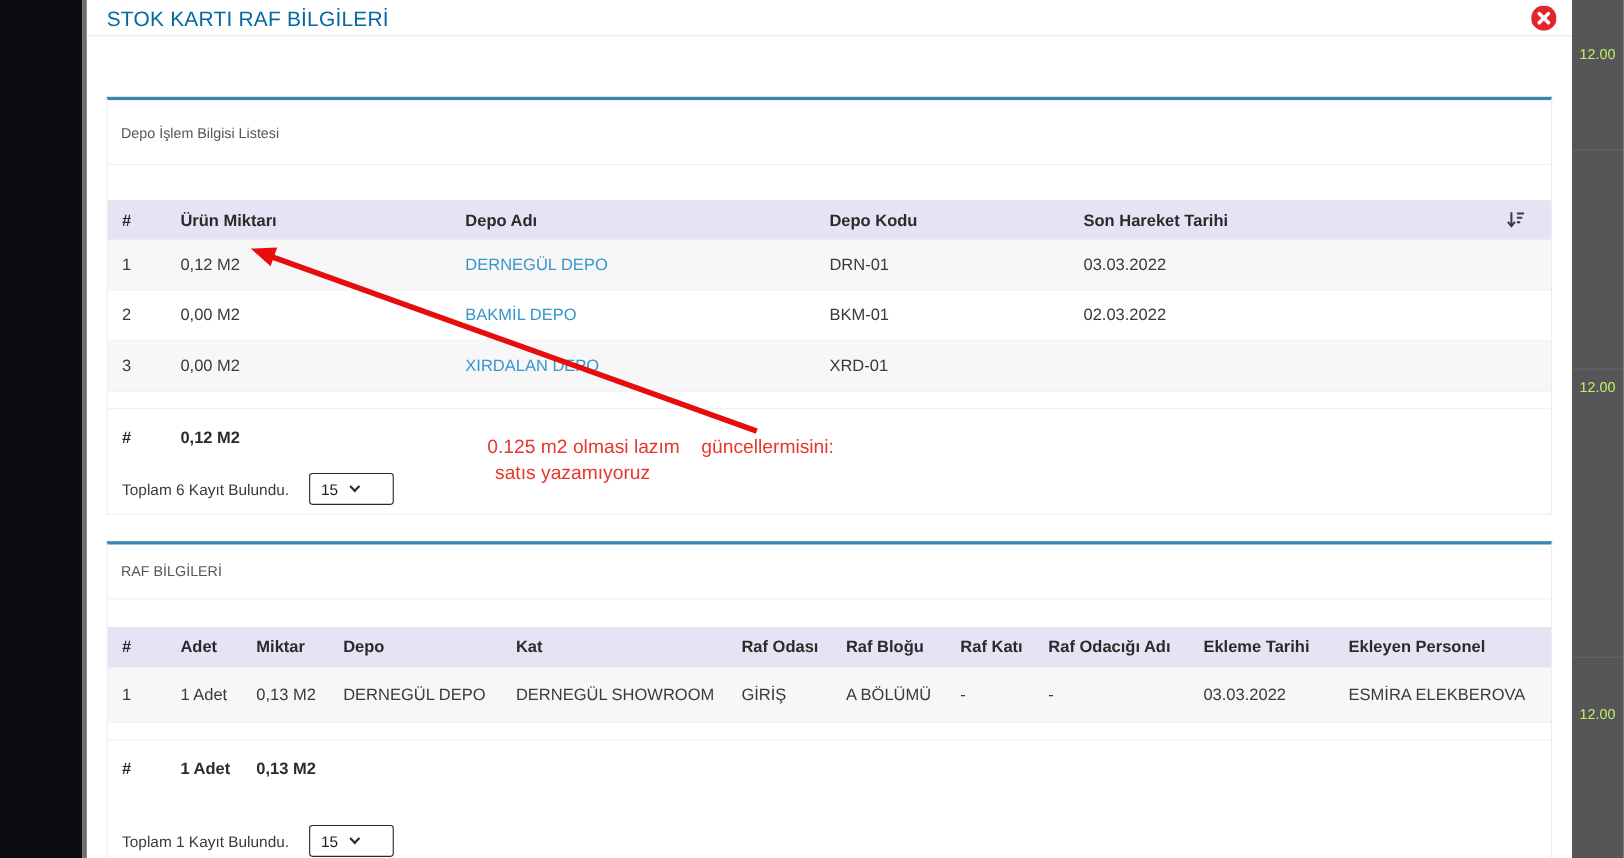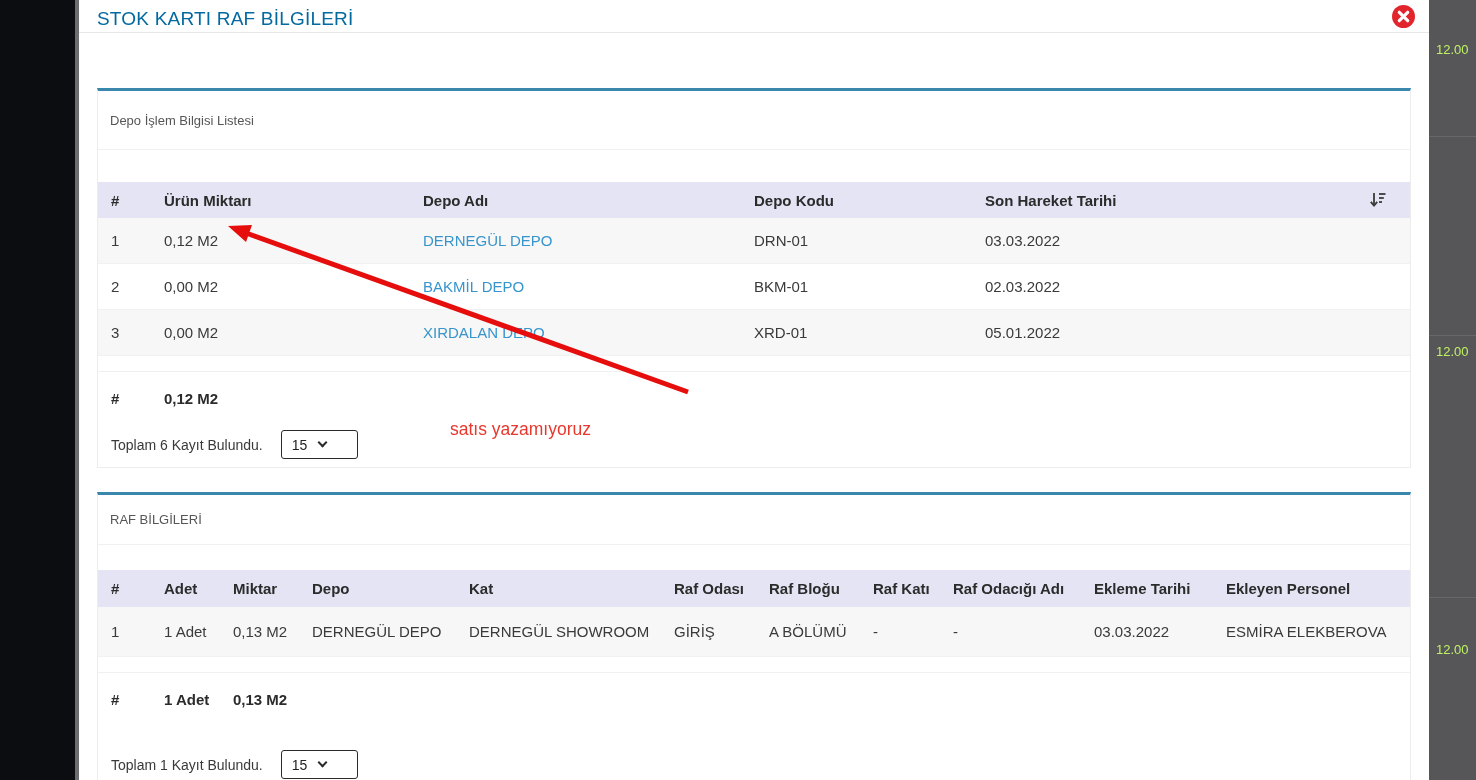--- a/index.html
+++ b/index.html
@@ -132,21 +132,20 @@
         <div class="cell"><a class="depo-link">BAKMİL DEPO</a></div>
         <div class="cell">BKM-01</div>
         <div class="cell">02.03.2022</div>
         <div class="cell"></div>
       </div>
       <div class="grid-row t1 trow odd">
         <div class="cell">3</div>
         <div class="cell">0,00 M2</div>
         <div class="cell"><a class="depo-link">XIRDALAN DEPO</a></div>
         <div class="cell">XRD-01</div>
-        <div class="cell">05.01.2022</div>
         <div class="cell"></div>
       </div>
 
       <div class="table-end-line"></div>
 
       <div class="grid-row t1 total-row">
         <div class="cell">#</div>
         <div class="cell">0,12 M2</div>
         <div class="cell"></div>
           <div class="cell"></div>
@@ -221,15 +220,16 @@
           <span class="select-chevron"></span>
         </span>
       </div>
     </div>
   </div>
 
   <svg class="arrow-overlay" viewBox="0 0 1476 780">
     <line x1="688" y1="392" x2="246" y2="233" stroke="#e60d0d" stroke-width="5"></line>
     <polygon points="228,226 252,225 246,242" fill="#e60d0d"></polygon>
   </svg>
+  <div class="annot annot-1">0.125 m2 olmasi lazım    güncellermisini:</div>
   <div class="annot annot-2">satıs yazamıyoruz</div>
 
 </div>
 
 </body></html>

